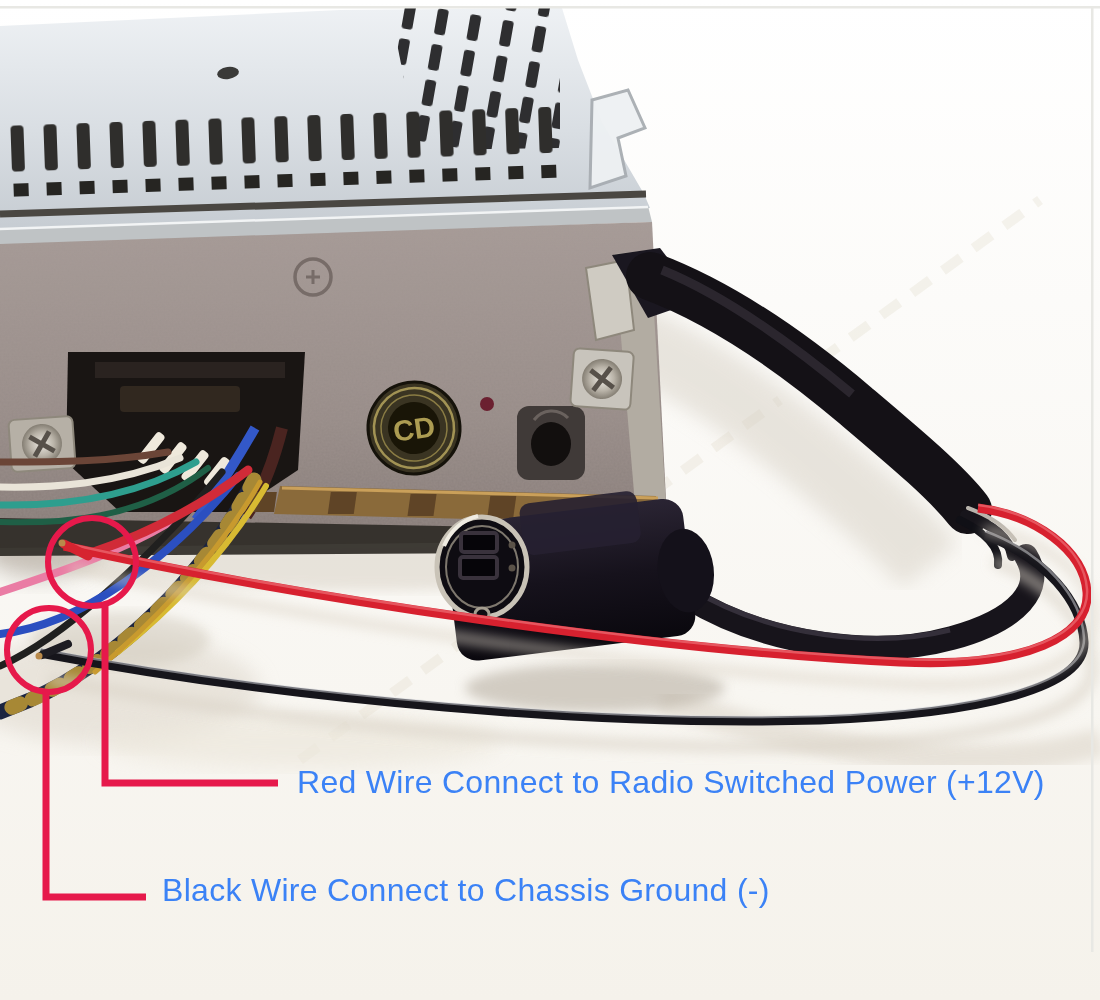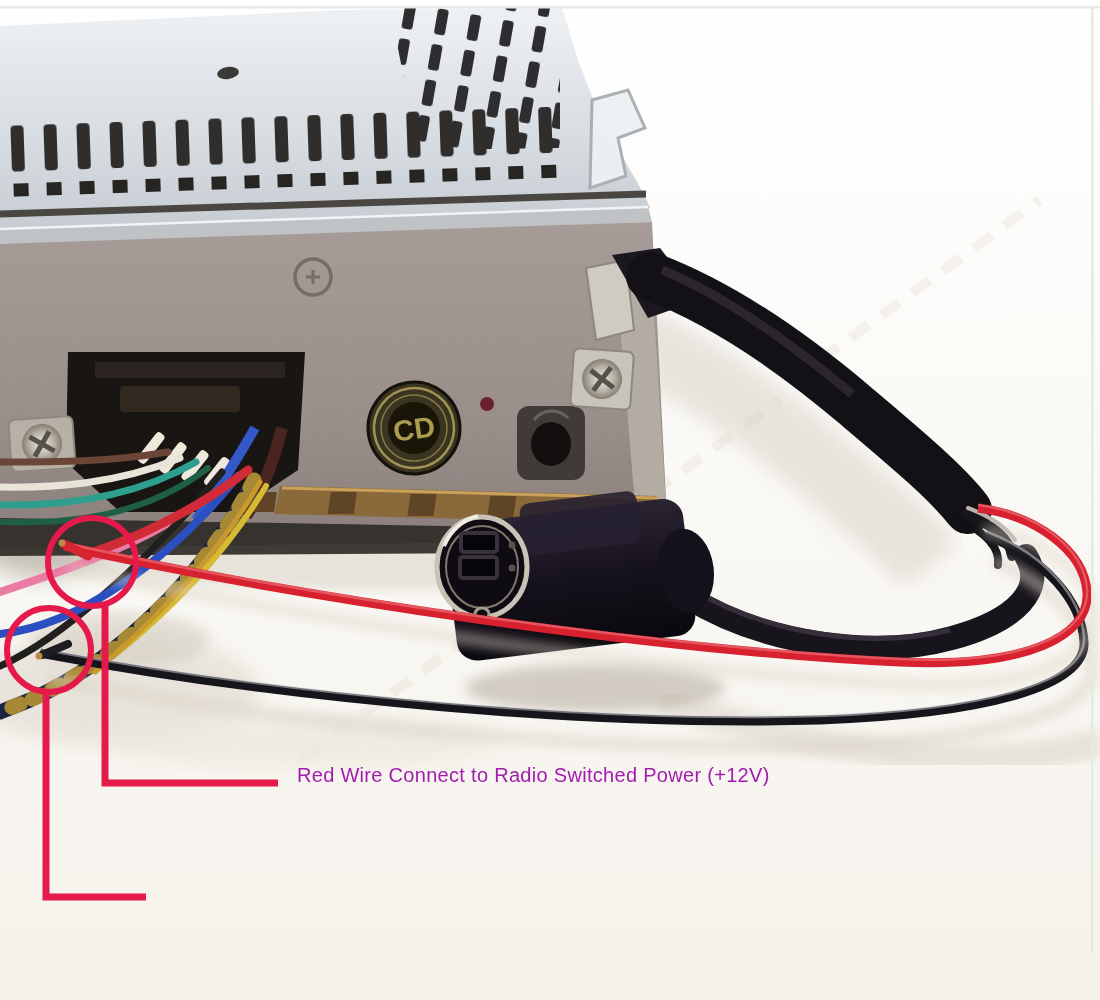--- a/index.html
+++ b/index.html
@@ -1,19 +1,19 @@
 <!DOCTYPE html>
 <html><head>
 <meta charset="utf-8">
 <style>
   html,body{margin:0;padding:0;background:#fff;}
   #stage{position:relative;width:1100px;height:1000px;background:#ffffff;overflow:hidden;
          font-family:"Liberation Sans", sans-serif;}
   #scene{position:absolute;left:0;top:0;}
-  .callout-label{position:absolute;white-space:nowrap;color:#a21caf;font-size:20px;
+  .callout-label{position:absolute;white-space:nowrap;color:#3b82f6;font-size:32px;
                  letter-spacing:.3px;font-weight:400;}
   #red-label{left:297px;top:764px;}
   #black-label{left:162px;top:872px;}
 </style>
 </head>
 <body>
 
 <div id="stage">
 <svg id="scene" width="1100" height="1000" viewBox="0 0 1100 1000">
   <defs>
@@ -233,13 +233,14 @@
     <circle cx="49" cy="650" r="42" stroke-width="6"></circle>
     <path d="M105,602 V783 H278" stroke-width="7"></path>
     <path d="M46,690 V897 H146" stroke-width="7"></path>
   </g>
 
   <rect x="0" y="6" width="1100" height="2.5" fill="#e8e8e4"></rect>
   <rect x="1091" y="6" width="2.5" height="946" fill="#e8e8e4"></rect>
 </svg>
 
 <div id="red-label" class="callout-label">Red Wire Connect to Radio Switched Power (+12V)</div>
+<div id="black-label" class="callout-label">Black Wire Connect to Chassis Ground (-)</div>
 </div>
 
 </body></html>

